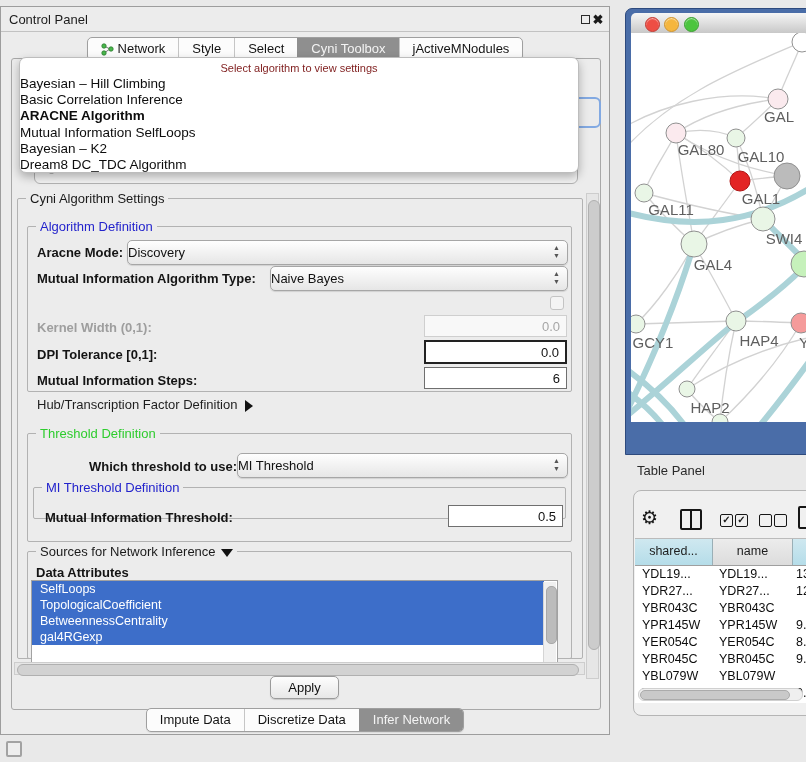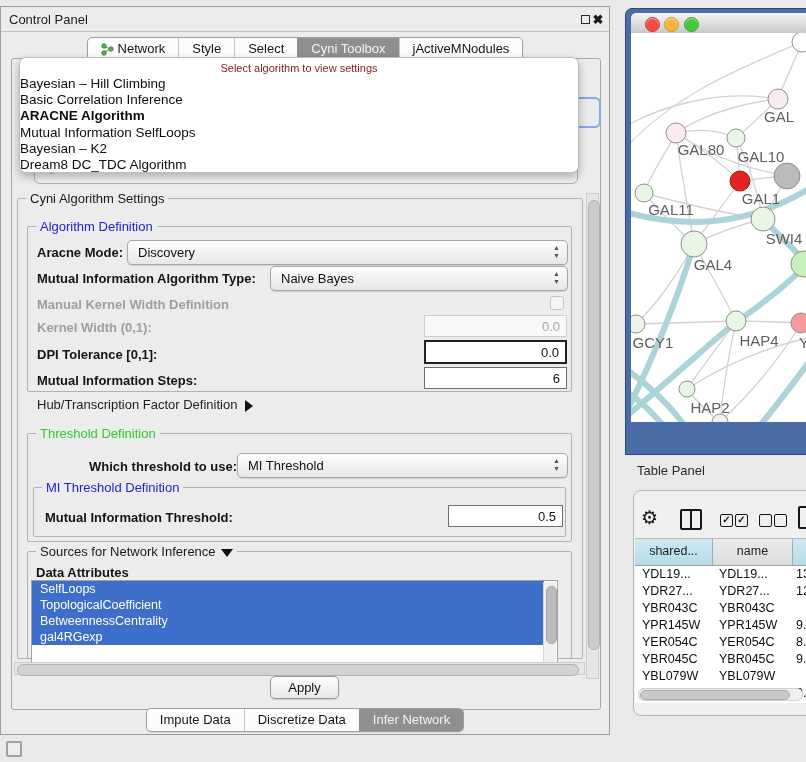--- a/index.html
+++ b/index.html
@@ -46,21 +46,21 @@
   .gbox .legend{position:absolute;top:-8px;left:8px;background:#ececec;padding:0 4px;font-size:13px;color:#1a1a1a;white-space:nowrap;}
   .legend.blue{color:#2323cc;}
   .legend.green{color:#2ecc2e;}
 
   .lbl{font-size:13px;color:#141414;white-space:nowrap;}
   .lbl.b{font-weight:bold;}
   .lbl.dis{color:#9e9e9e;font-weight:bold;}
 
   
   .combo{border:1px solid #a6a6a6;border-radius:5px;background:linear-gradient(#fefefe,#e6e6e6);height:25px;display:flex;align-items:center;
-    padding-left:10px;font-size:13px;color:#111;box-shadow:0 1px 1px rgba(0,0,0,0.12);}
+    font-size:13px;color:#111;box-shadow:0 1px 1px rgba(0,0,0,0.12);}
   .combo .arrows{position:absolute;right:7px;top:3px;display:flex;flex-direction:column;line-height:8px;font-size:7px;color:#555;}
 
   .field{border:1px solid #6f6f6f;background:#fff;height:22px;line-height:22px;text-align:right;padding-right:6px;font-size:13px;color:#111;}
   .field.focus{border:2px solid #222;height:24px;line-height:21px;}
   .field.dis{border:1px solid #cfcfcf;background:#f8f8f8;color:#a6a6a6;}
 
   .checkbox{width:14px;height:14px;border:1px solid #c4c4c4;border-radius:3px;background:#f4f4f4;}
 
   .expander{font-size:13px;color:#1e1e1e;white-space:nowrap;}
   .tri-right{display:inline-block;margin-left:8px;width:0;height:0;border-left:8px solid #111;border-top:6px solid transparent;border-bottom:6px solid transparent;vertical-align:middle;}
@@ -190,21 +190,20 @@
 
   <div class="abs lbl b" style="left:36px;top:264px;">Mutual Information Algorithm Type:</div>
   <div class="abs combo" style="left:269px;top:259px;width:298px;">
     <span>Naive Bayes</span>
     <span class="arrows">
         <span>▲</span>
         <span>▼</span>
       </span>
   </div>
 
-  <div class="abs lbl dis" style="left:36px;top:290px;">Manual Kernel Width Definition</div>
   <div class="abs checkbox" style="left:549px;top:289px;"></div>
 
   <div class="abs lbl dis" style="left:36px;top:313px;">Kernel Width (0,1):</div>
   <div class="abs field dis" style="left:423px;top:308px;width:143px;">0.0</div>
 
   <div class="abs lbl b" style="left:36px;top:340px;">DPI Tolerance [0,1]:</div>
   <div class="abs field focus" style="left:423px;top:333px;width:143px;">0.0</div>
 
   <div class="abs lbl b" style="left:36px;top:366px;">Mutual Information Steps:</div>
   <div class="abs field" style="left:423px;top:360px;width:143px;">6</div>
@@ -219,21 +218,21 @@
 
   <div class="abs lbl b" style="left:88px;top:452px;">Which threshold to use:</div>
   <div class="abs combo" style="left:236px;top:446px;width:331px;">
     <span>MI Threshold</span>
     <span class="arrows">
         <span>▲</span>
         <span>▼</span>
       </span>
   </div>
 
-  <div class="abs gbox" style="left:32px;top:480px;width:533px;height:50px;">
+  <div class="abs gbox" style="left:32px;top:480px;width:533px;height:32px;">
     <span class="legend blue">MI Threshold Definition</span>
   </div>
   <div class="abs lbl b" style="left:44px;top:503px;">Mutual Information Threshold:</div>
   <div class="abs field" style="left:447px;top:498px;width:115px;">0.5</div>
 
   <div class="abs gbox" style="left:26px;top:544px;width:545px;height:108px;">
     <span class="legend">
       <span>Sources for Network Inference</span><span class="tri-down"></span>
     </span>
   </div>

